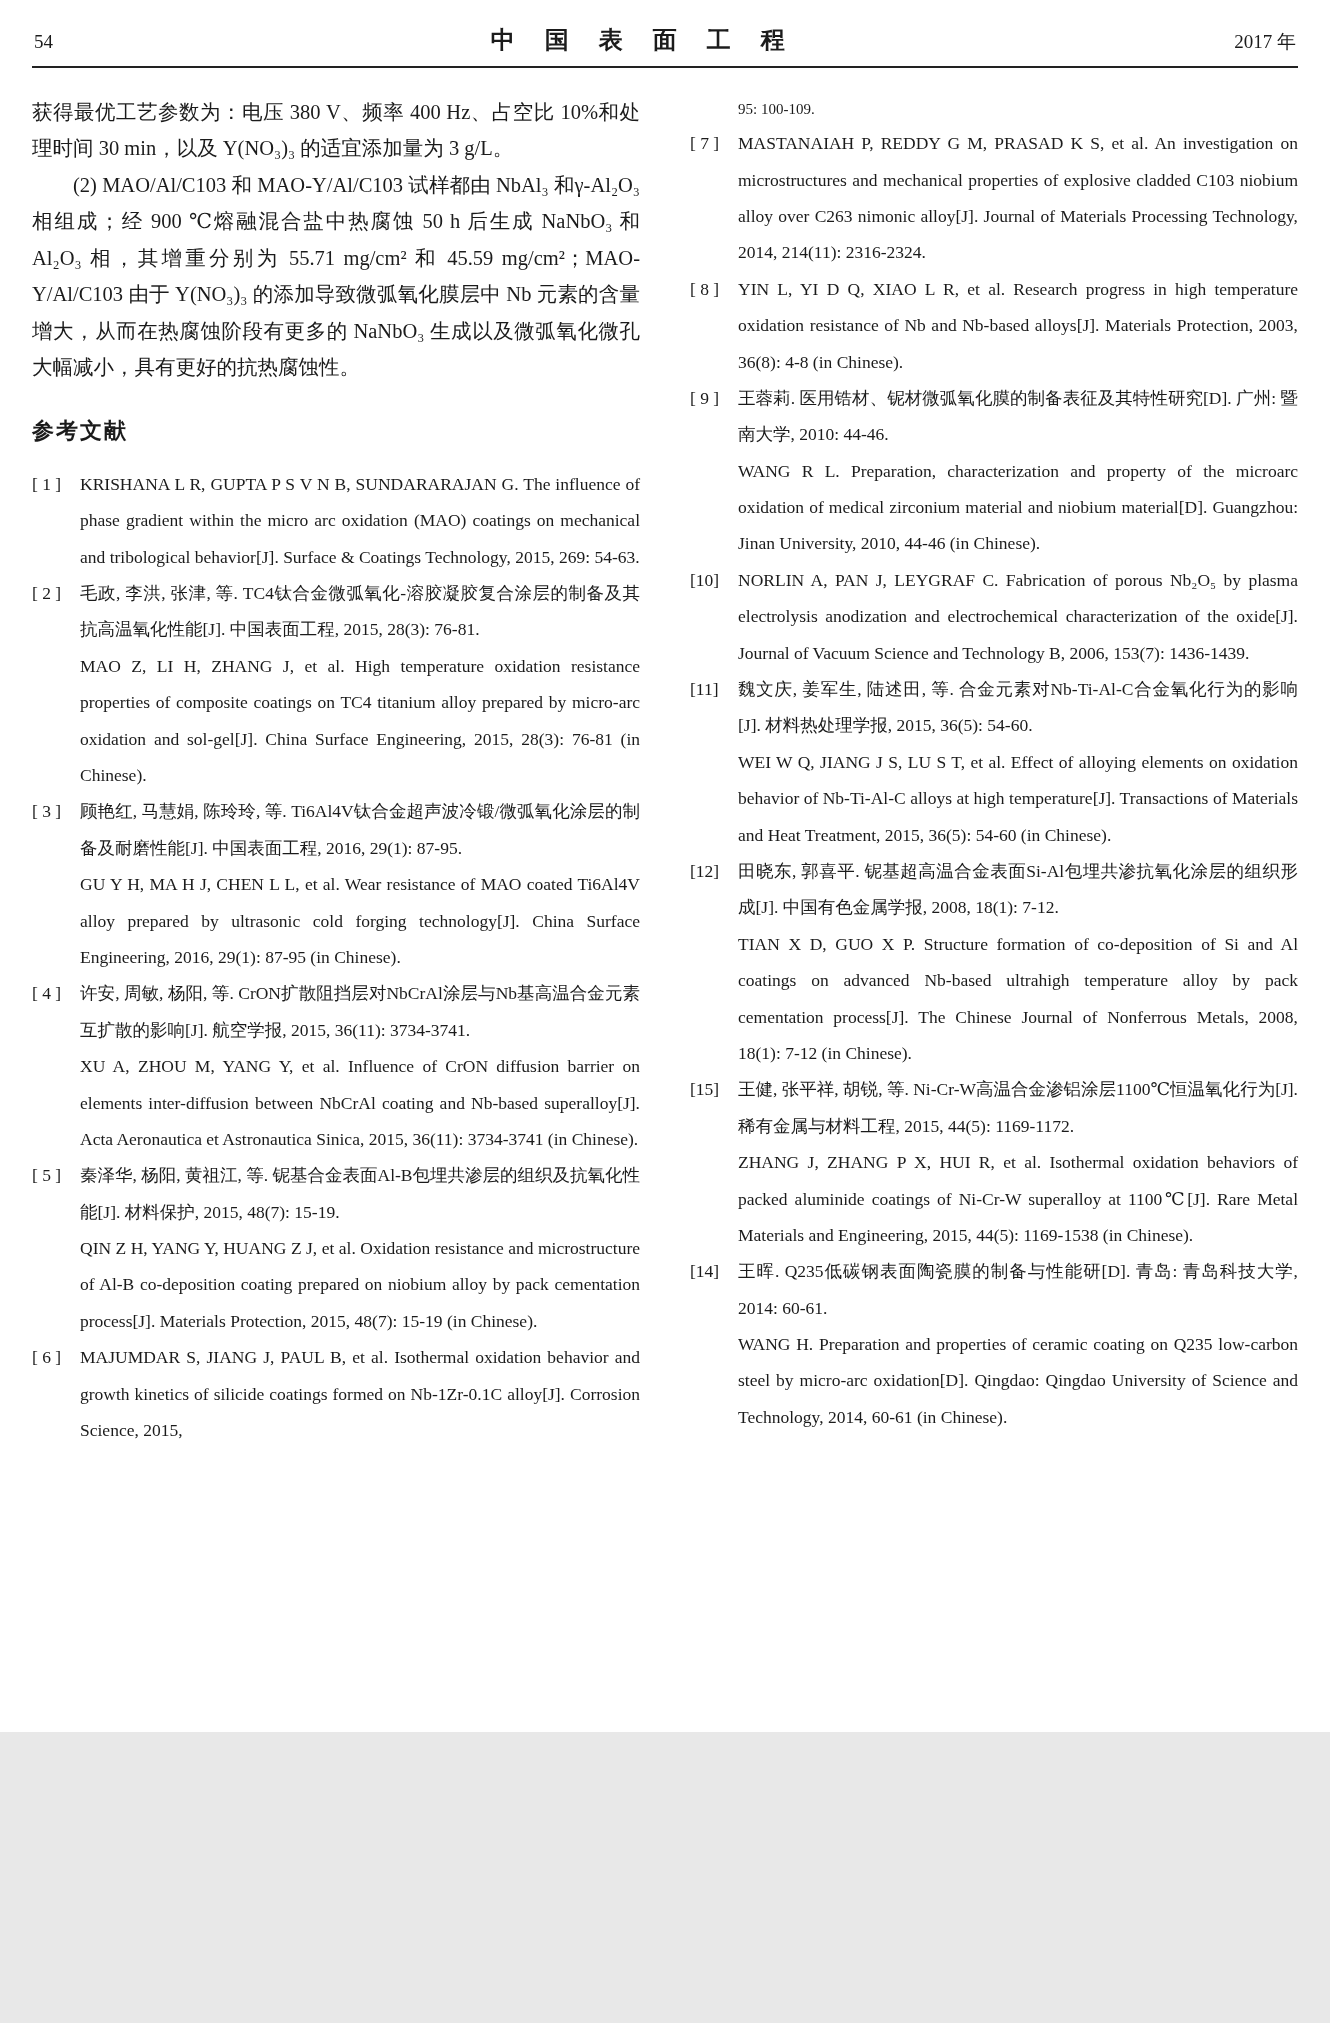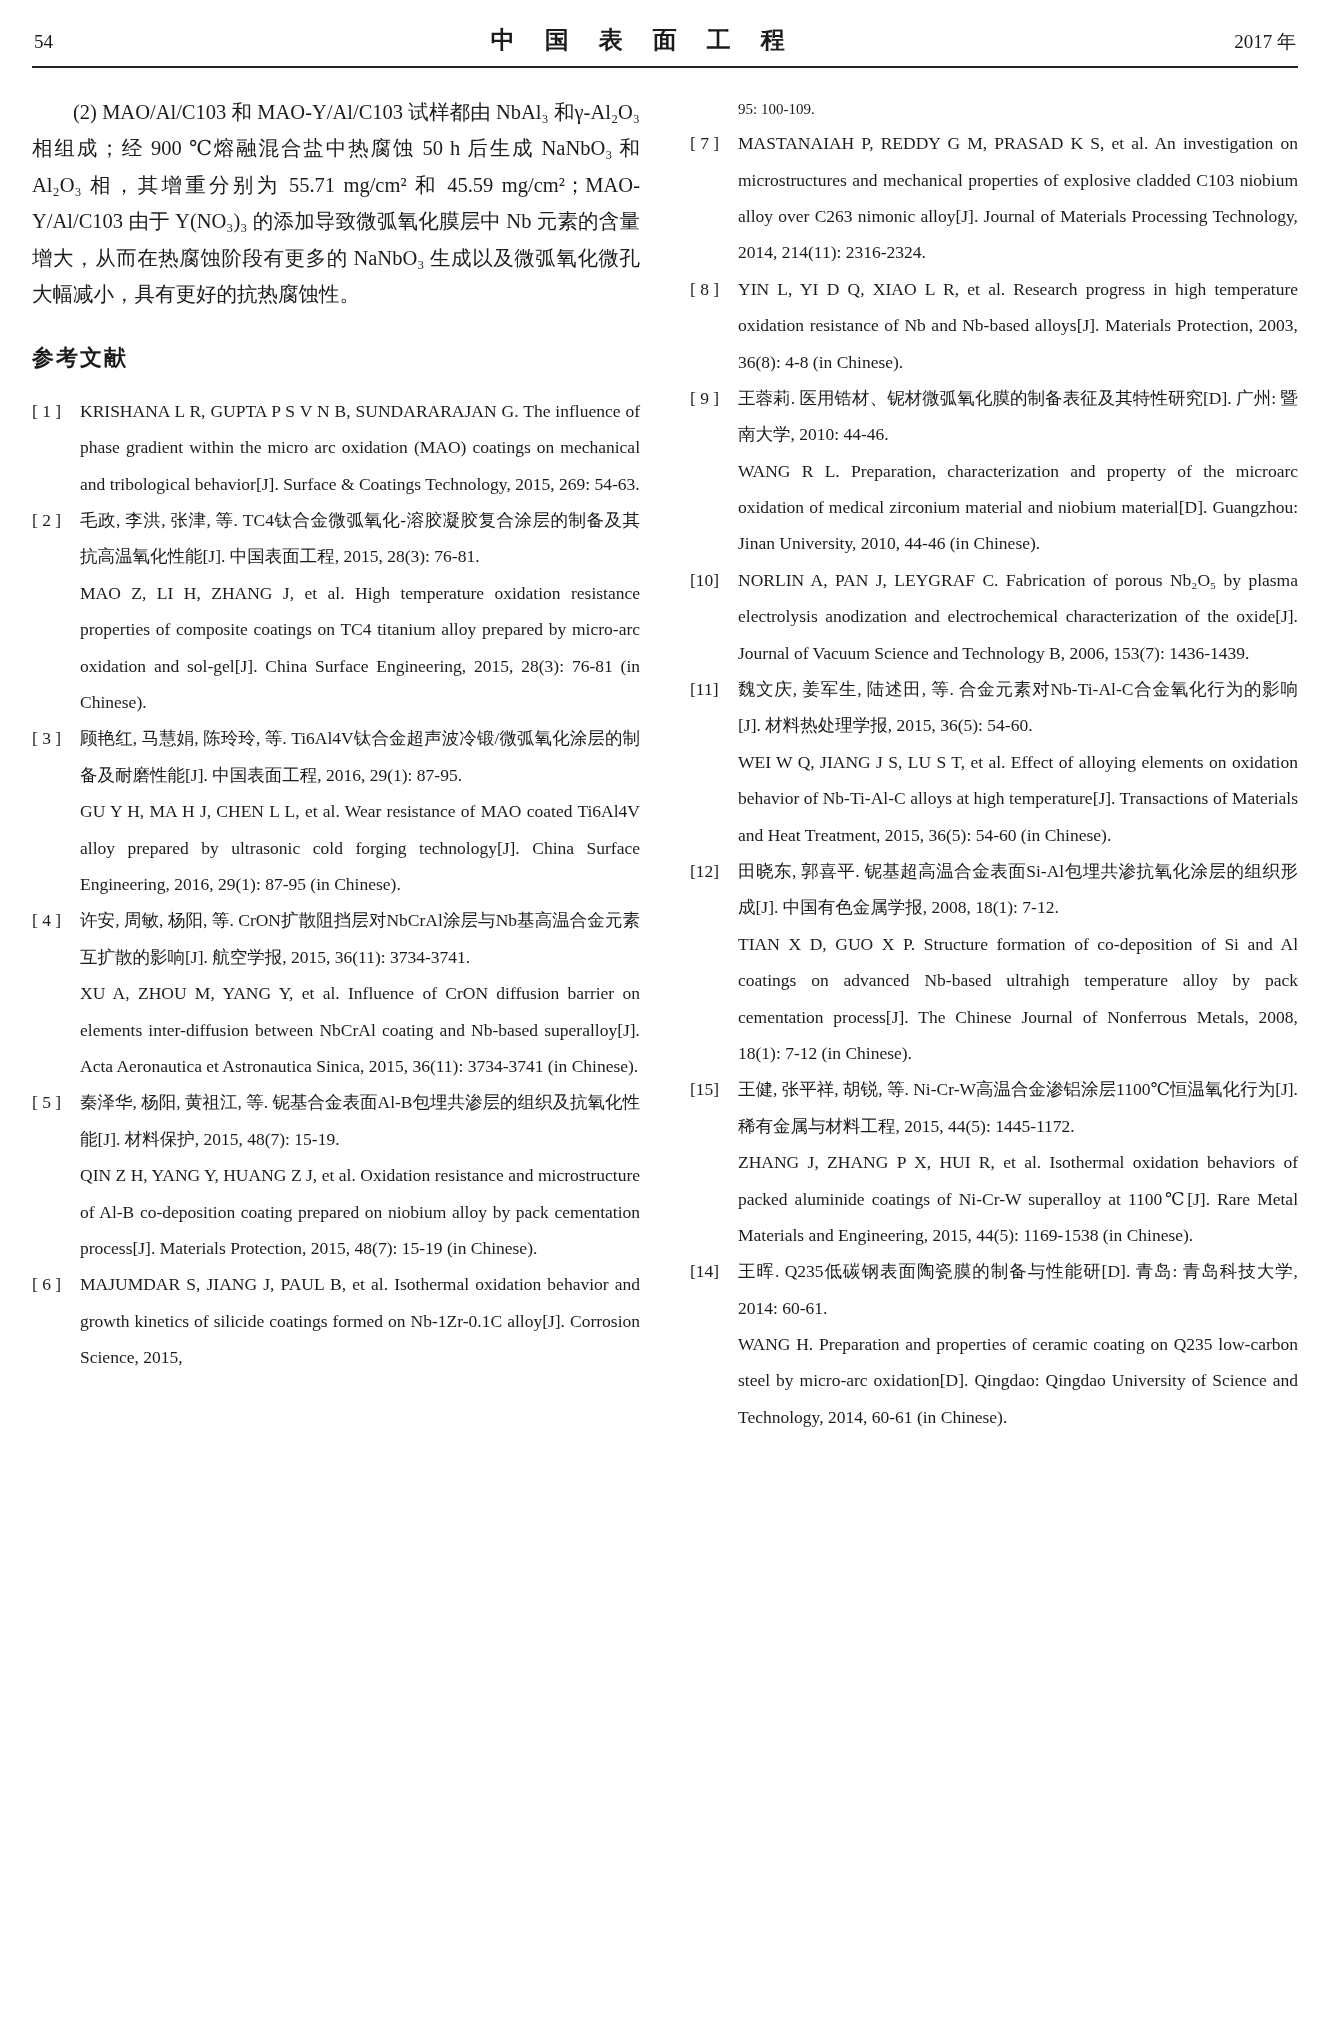--- a/index.html
+++ b/index.html
@@ -3,21 +3,21 @@
 <meta charset="utf-8">
 <style>
   html, body {
     margin: 0;
     padding: 0;
     background: #e8e8e8;
   }
   .page {
     position: relative;
     width: 1330px;
-    height: 2023px;
+    height: 1732px;
     margin: 0 auto;
     background: #ffffff;
     color: #1b1b1b;
     font-family: "Liberation Serif", "DejaVu Serif", serif;
     box-sizing: border-box;
     padding: 20px 32px 28px 32px;
     overflow: hidden;
   }
   .page-header {
     display: flex;
@@ -90,20 +90,21 @@
     <span>54</span>
     <span class="journal-title">中 国 表 面 工 程</span>
     <span>2017 年</span>
   </header>
 
   <hr class="header-rule">
 
   <main class="columns">
 
     <section class="col">
+      <p class="para">获得最优工艺参数为：电压 380 V、频率 400 Hz、占空比 10%和处理时间 30 min，以及 Y(NO₃)₃ 的适宜添加量为 3 g/L。</p>
       <p class="para indent">(2) MAO/Al/C103 和 MAO-Y/Al/C103 试样都由 NbAl₃ 和γ-Al₂O₃ 相组成；经 900 ℃熔融混合盐中热腐蚀 50 h 后生成 NaNbO₃ 和 Al₂O₃ 相，其增重分别为 55.71 mg/cm² 和 45.59 mg/cm²；MAO-Y/Al/C103 由于 Y(NO₃)₃ 的添加导致微弧氧化膜层中 Nb 元素的含量增大，从而在热腐蚀阶段有更多的 NaNbO₃ 生成以及微弧氧化微孔大幅减小，具有更好的抗热腐蚀性。</p>
 
       <h2 class="references-heading">参考文献</h2>
 
       <div class="ref-list" id="left-refs">
           <div class="ref-item">
             <span class="ref-label">[ 1 ]</span>
             <div class="ref-body">
               <div class="ref-block">KRISHANA L R, GUPTA P S V N B, SUNDARARAJAN G. The influence of phase gradient within the micro arc oxidation (MAO) coatings on mechanical and tribological behavior[J]. Surface &amp; Coatings Technology, 2015, 269: 54-63.</div>
             </div>
@@ -184,21 +185,21 @@
           <div class="ref-item">
             <span class="ref-label">[12]</span>
             <div class="ref-body">
               <div class="ref-block">田晓东, 郭喜平. 铌基超高温合金表面Si-Al包埋共渗抗氧化涂层的组织形成[J]. 中国有色金属学报, 2008, 18(1): 7-12.</div>
               <div class="ref-block">TIAN X D, GUO X P. Structure formation of co-deposition of Si and Al coatings on advanced Nb-based ultrahigh temperature alloy by pack cementation process[J]. The Chinese Journal of Nonferrous Metals, 2008, 18(1): 7-12 (in Chinese).</div>
             </div>
           </div>
           <div class="ref-item">
             <span class="ref-label">[15]</span>
             <div class="ref-body">
-              <div class="ref-block">王健, 张平祥, 胡锐, 等. Ni-Cr-W高温合金渗铝涂层1100℃恒温氧化行为[J]. 稀有金属与材料工程, 2015, 44(5): 1445-1172.</div>
+              <div class="ref-block">王健, 张平祥, 胡锐, 等. Ni-Cr-W高温合金渗铝涂层1100℃恒温氧化行为[J]. 稀有金属与材料工程, 2015, 44(5): 1169-1172.</div>
               <div class="ref-block">ZHANG J, ZHANG P X, HUI R, et al. Isothermal oxidation behaviors of packed aluminide coatings of Ni-Cr-W superalloy at 1100℃[J]. Rare Metal Materials and Engineering, 2015, 44(5): 1169-1538 (in Chinese).</div>
             </div>
           </div>
           <div class="ref-item">
             <span class="ref-label">[14]</span>
             <div class="ref-body">
               <div class="ref-block">王晖. Q235低碳钢表面陶瓷膜的制备与性能研[D]. 青岛: 青岛科技大学, 2014: 60-61.</div>
               <div class="ref-block">WANG H. Preparation and properties of ceramic coating on Q235 low-carbon steel by micro-arc oxidation[D]. Qingdao: Qingdao University of Science and Technology, 2014, 60-61 (in Chinese).</div>
             </div>
           </div>

